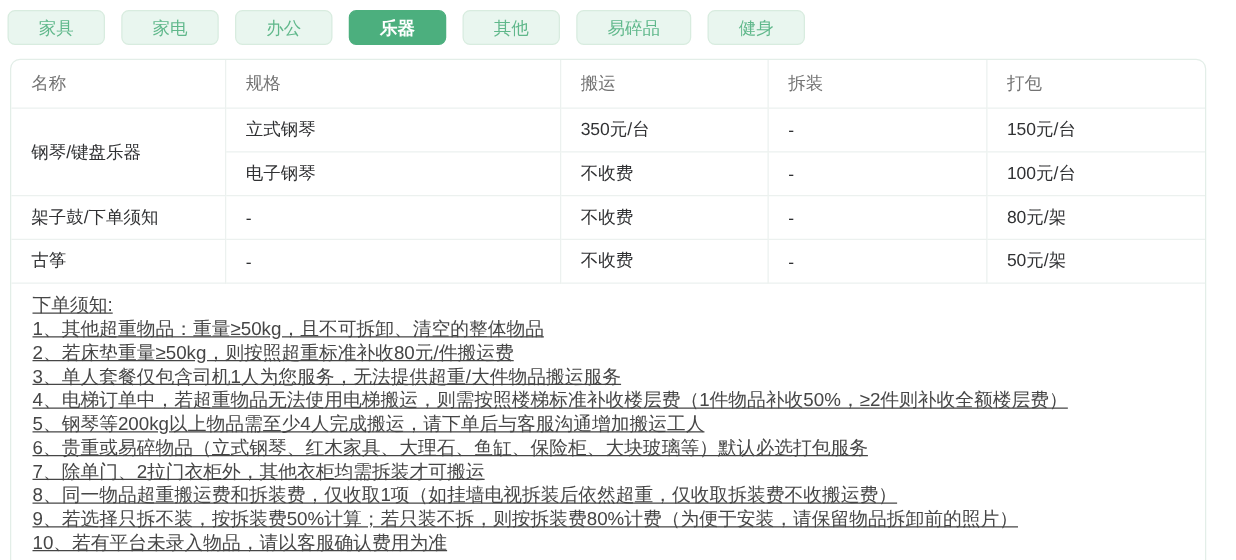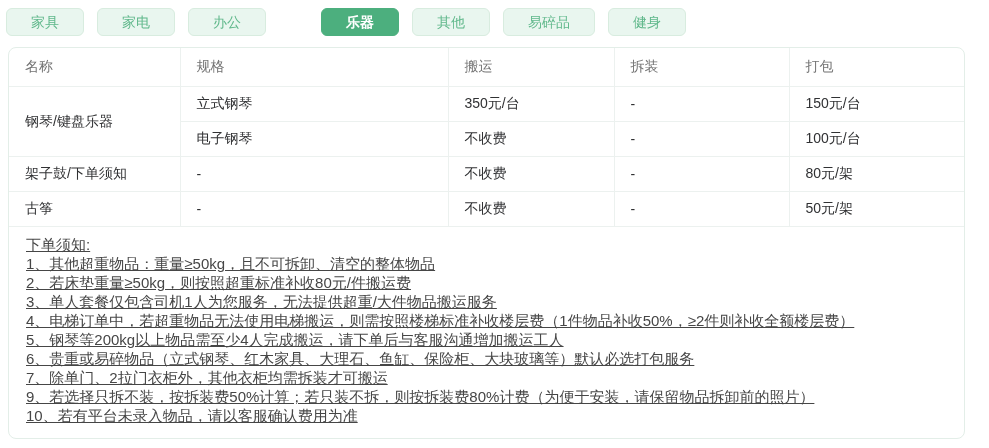--- a/index.html
+++ b/index.html
@@ -10,21 +10,21 @@
   }
   
   .tabs { display:flex; gap:13px; padding:8px 0 0 6px; }
   .tab {
     box-sizing:border-box; height:28px; min-width:74px; padding:0 24px;
     display:flex; align-items:center; justify-content:center;
     background:#e9f6ef; border:1px solid #d8ecdf; border-radius:6px;
     color:#60b88b; font-size:14px; line-height:1; cursor:pointer;
     font-family:inherit; white-space:nowrap;
   }
-  .tab.active { background:#4caf7e; border-color:#4caf7e; color:#ffffff; font-weight:bold;margin-left:42px; }
+  .tab.active { background:#4caf7e; border-color:#4caf7e; color:#ffffff; font-weight:bold; }
   
   .panel {
     box-sizing:border-box; width:957px; margin:11px 0 0 8px;
     border:1px solid #e3eee8; border-radius:8px; overflow:hidden; background:#fff;
   }
   table { width:100%; border-collapse:collapse; table-layout:fixed; }
   th, td {
     text-align:left; vertical-align:middle; box-sizing:border-box;
     border-bottom:1px solid #ecf1ef; overflow:hidden; white-space:nowrap;
   }
@@ -102,17 +102,18 @@
   <div class="notes">
     <div class="note-title">下单须知:</div>
     <div>
         <div class="note-line">1、其他超重物品：重量≥50kg，且不可拆卸、清空的整体物品</div>
         <div class="note-line">2、若床垫重量≥50kg，则按照超重标准补收80元/件搬运费</div>
         <div class="note-line">3、单人套餐仅包含司机1人为您服务，无法提供超重/大件物品搬运服务</div>
         <div class="note-line">4、电梯订单中，若超重物品无法使用电梯搬运，则需按照楼梯标准补收楼层费（1件物品补收50%，≥2件则补收全额楼层费）</div>
         <div class="note-line">5、钢琴等200kg以上物品需至少4人完成搬运，请下单后与客服沟通增加搬运工人</div>
         <div class="note-line">6、贵重或易碎物品（立式钢琴、红木家具、大理石、鱼缸、保险柜、大块玻璃等）默认必选打包服务</div>
         <div class="note-line">7、除单门、2拉门衣柜外，其他衣柜均需拆装才可搬运</div>
+        <div class="note-line">8、同一物品超重搬运费和拆装费，仅收取1项（如挂墙电视拆装后依然超重，仅收取拆装费不收搬运费）</div>
         <div class="note-line">9、若选择只拆不装，按拆装费50%计算；若只装不拆，则按拆装费80%计费（为便于安装，请保留物品拆卸前的照片）</div>
         <div class="note-line">10、若有平台未录入物品，请以客服确认费用为准</div>
       </div>
   </div>
 </div>
 
 </body></html>

